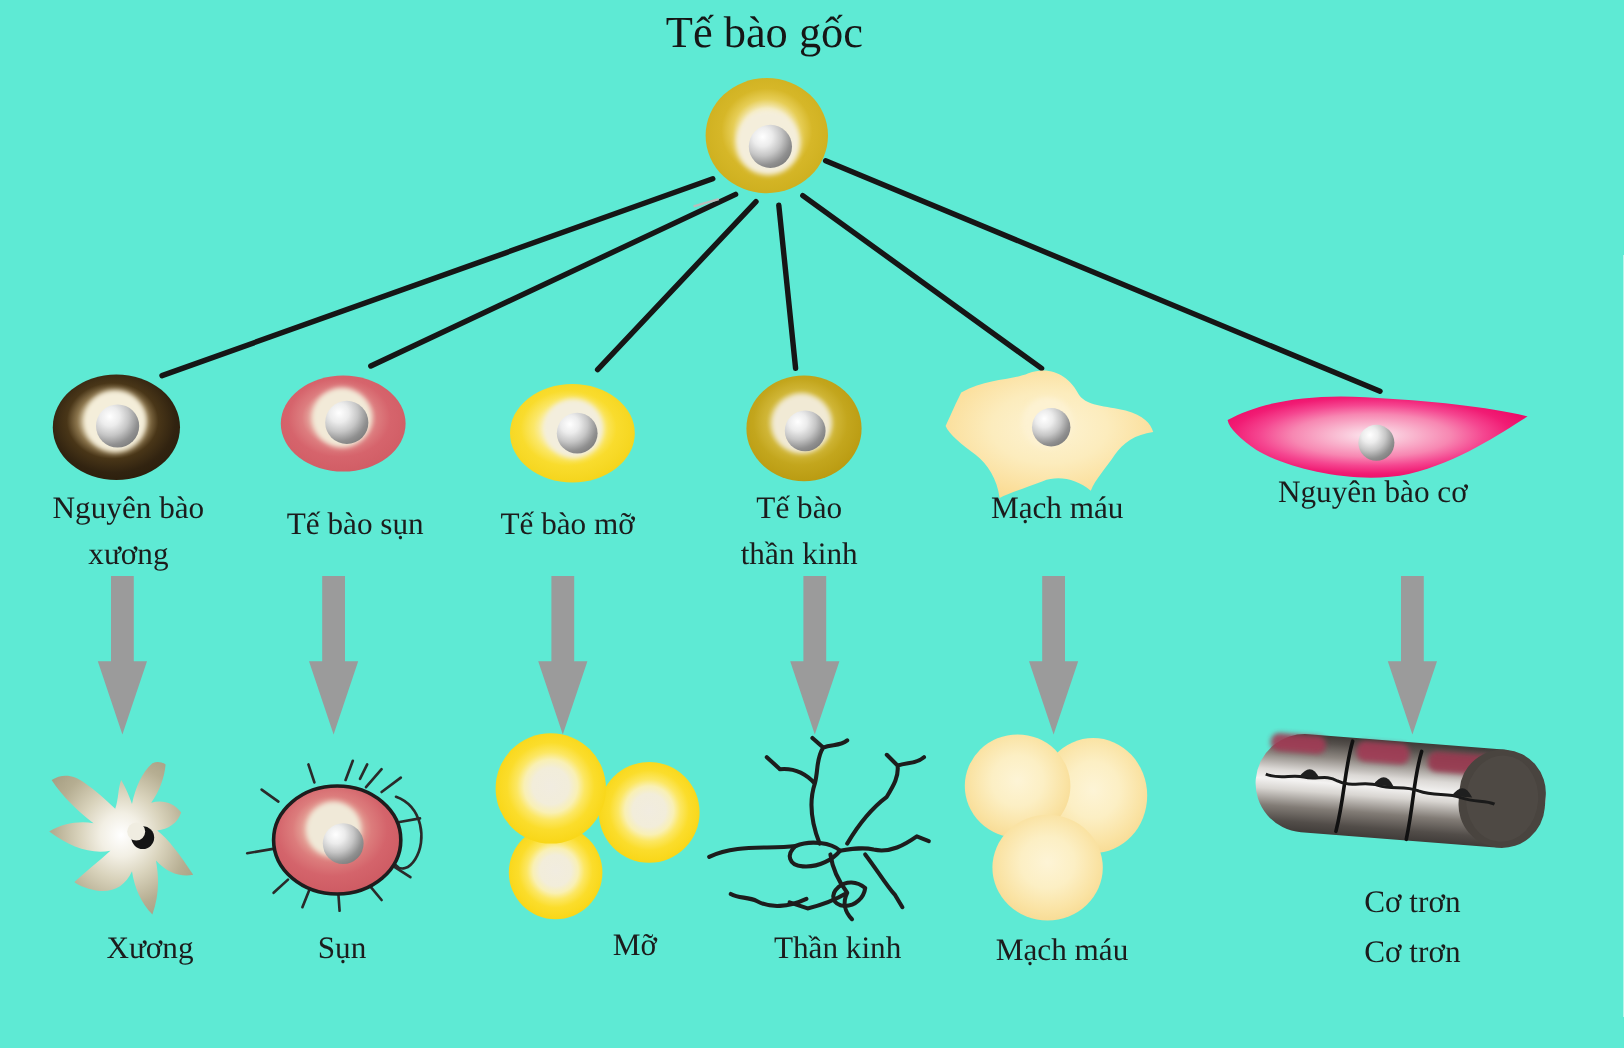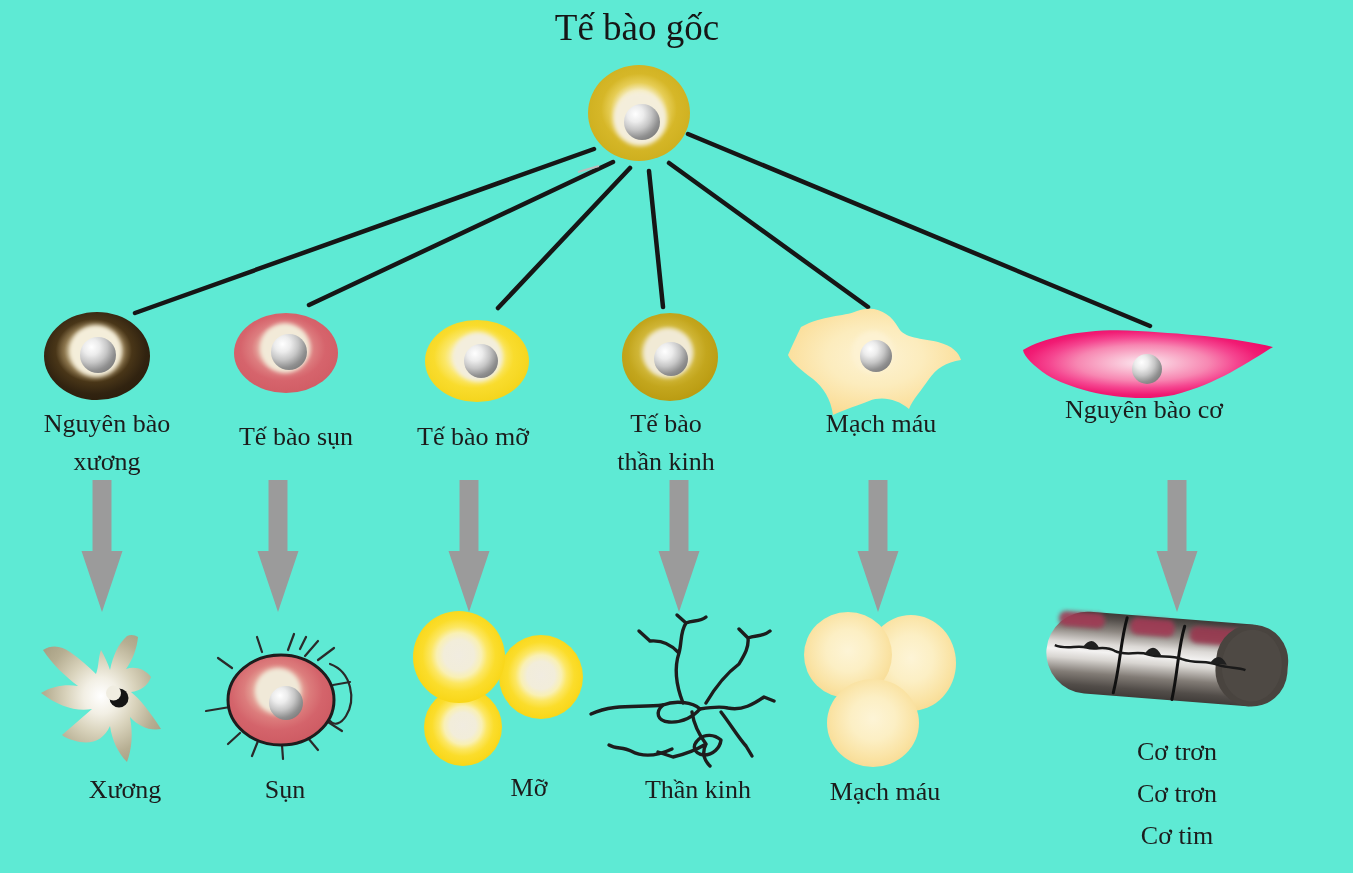--- a/index.html
+++ b/index.html
@@ -303,16 +303,15 @@
 </div>
 <div class="lbl" style="left:698px;top:771px">
   <span>Thần kinh</span>
 </div>
 <div class="lbl" style="left:885px;top:773px">
   <span>Mạch máu</span>
 </div>
 <div class="lbl muscle" style="left:1177px;top:731px">
   <span>Cơ trơn</span>
   <span>Cơ trơn</span>
-  <span>Cơ tim</span>
 </div>
 
 </div>
 
 </body></html>

